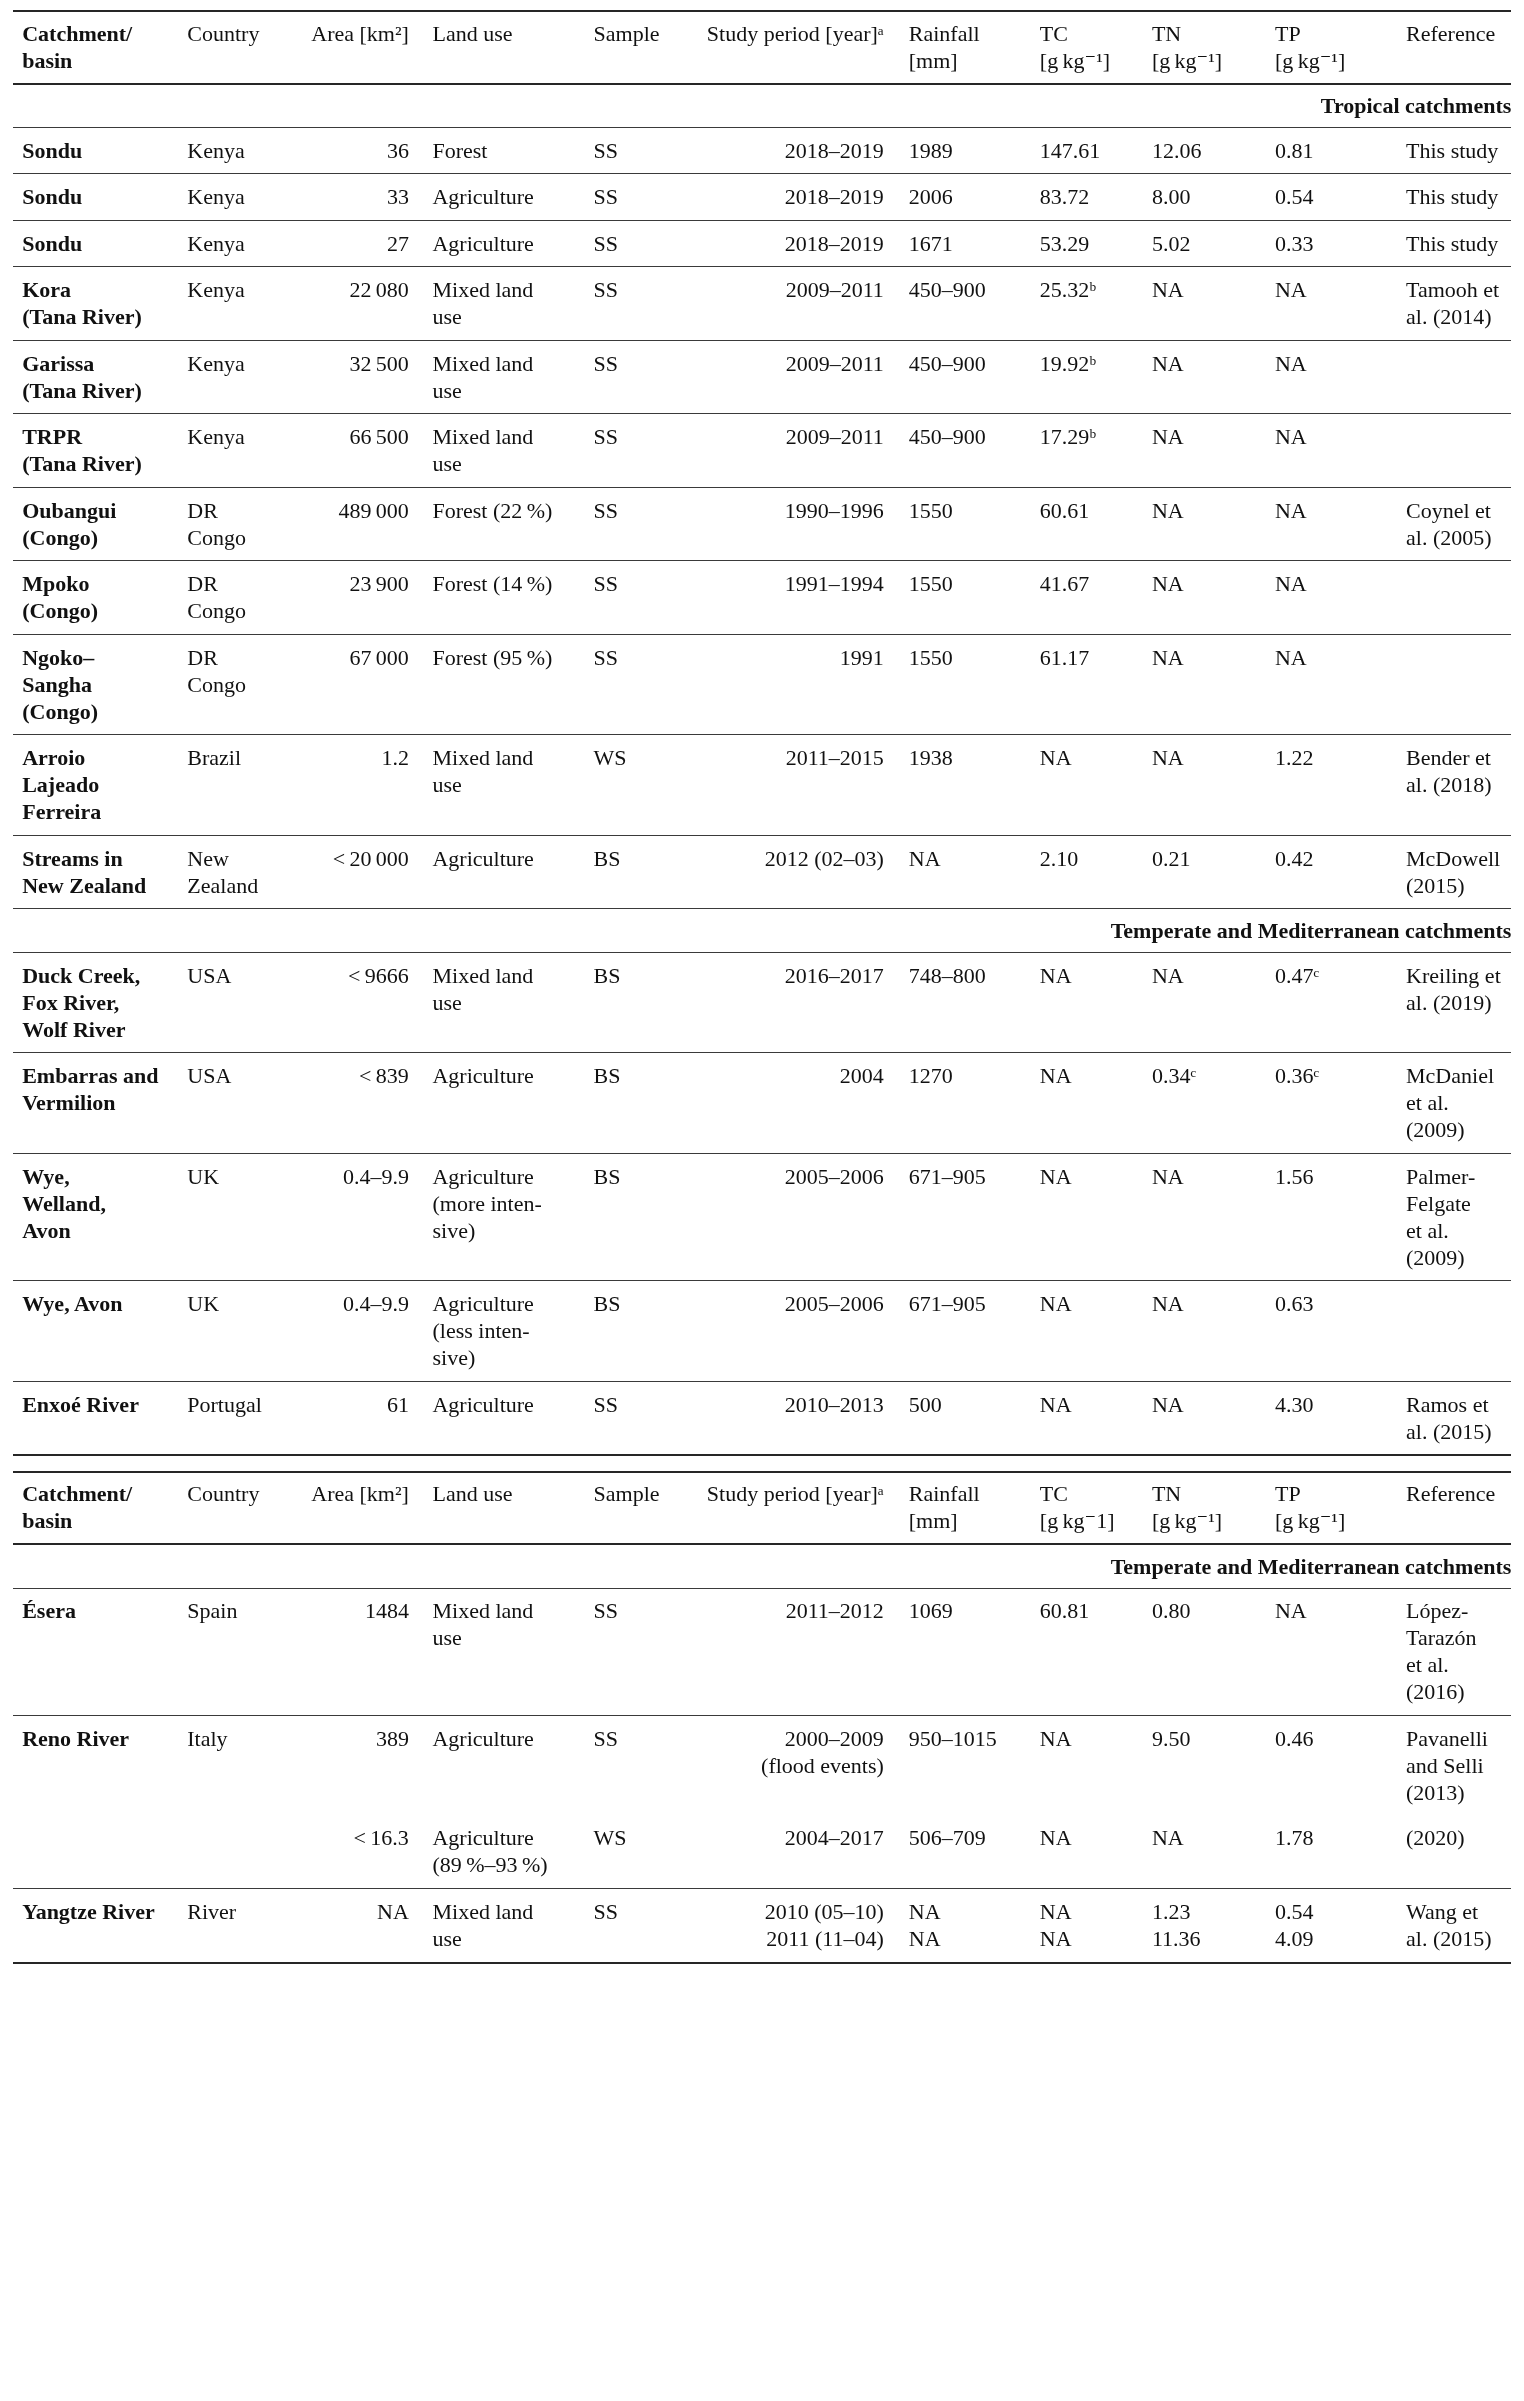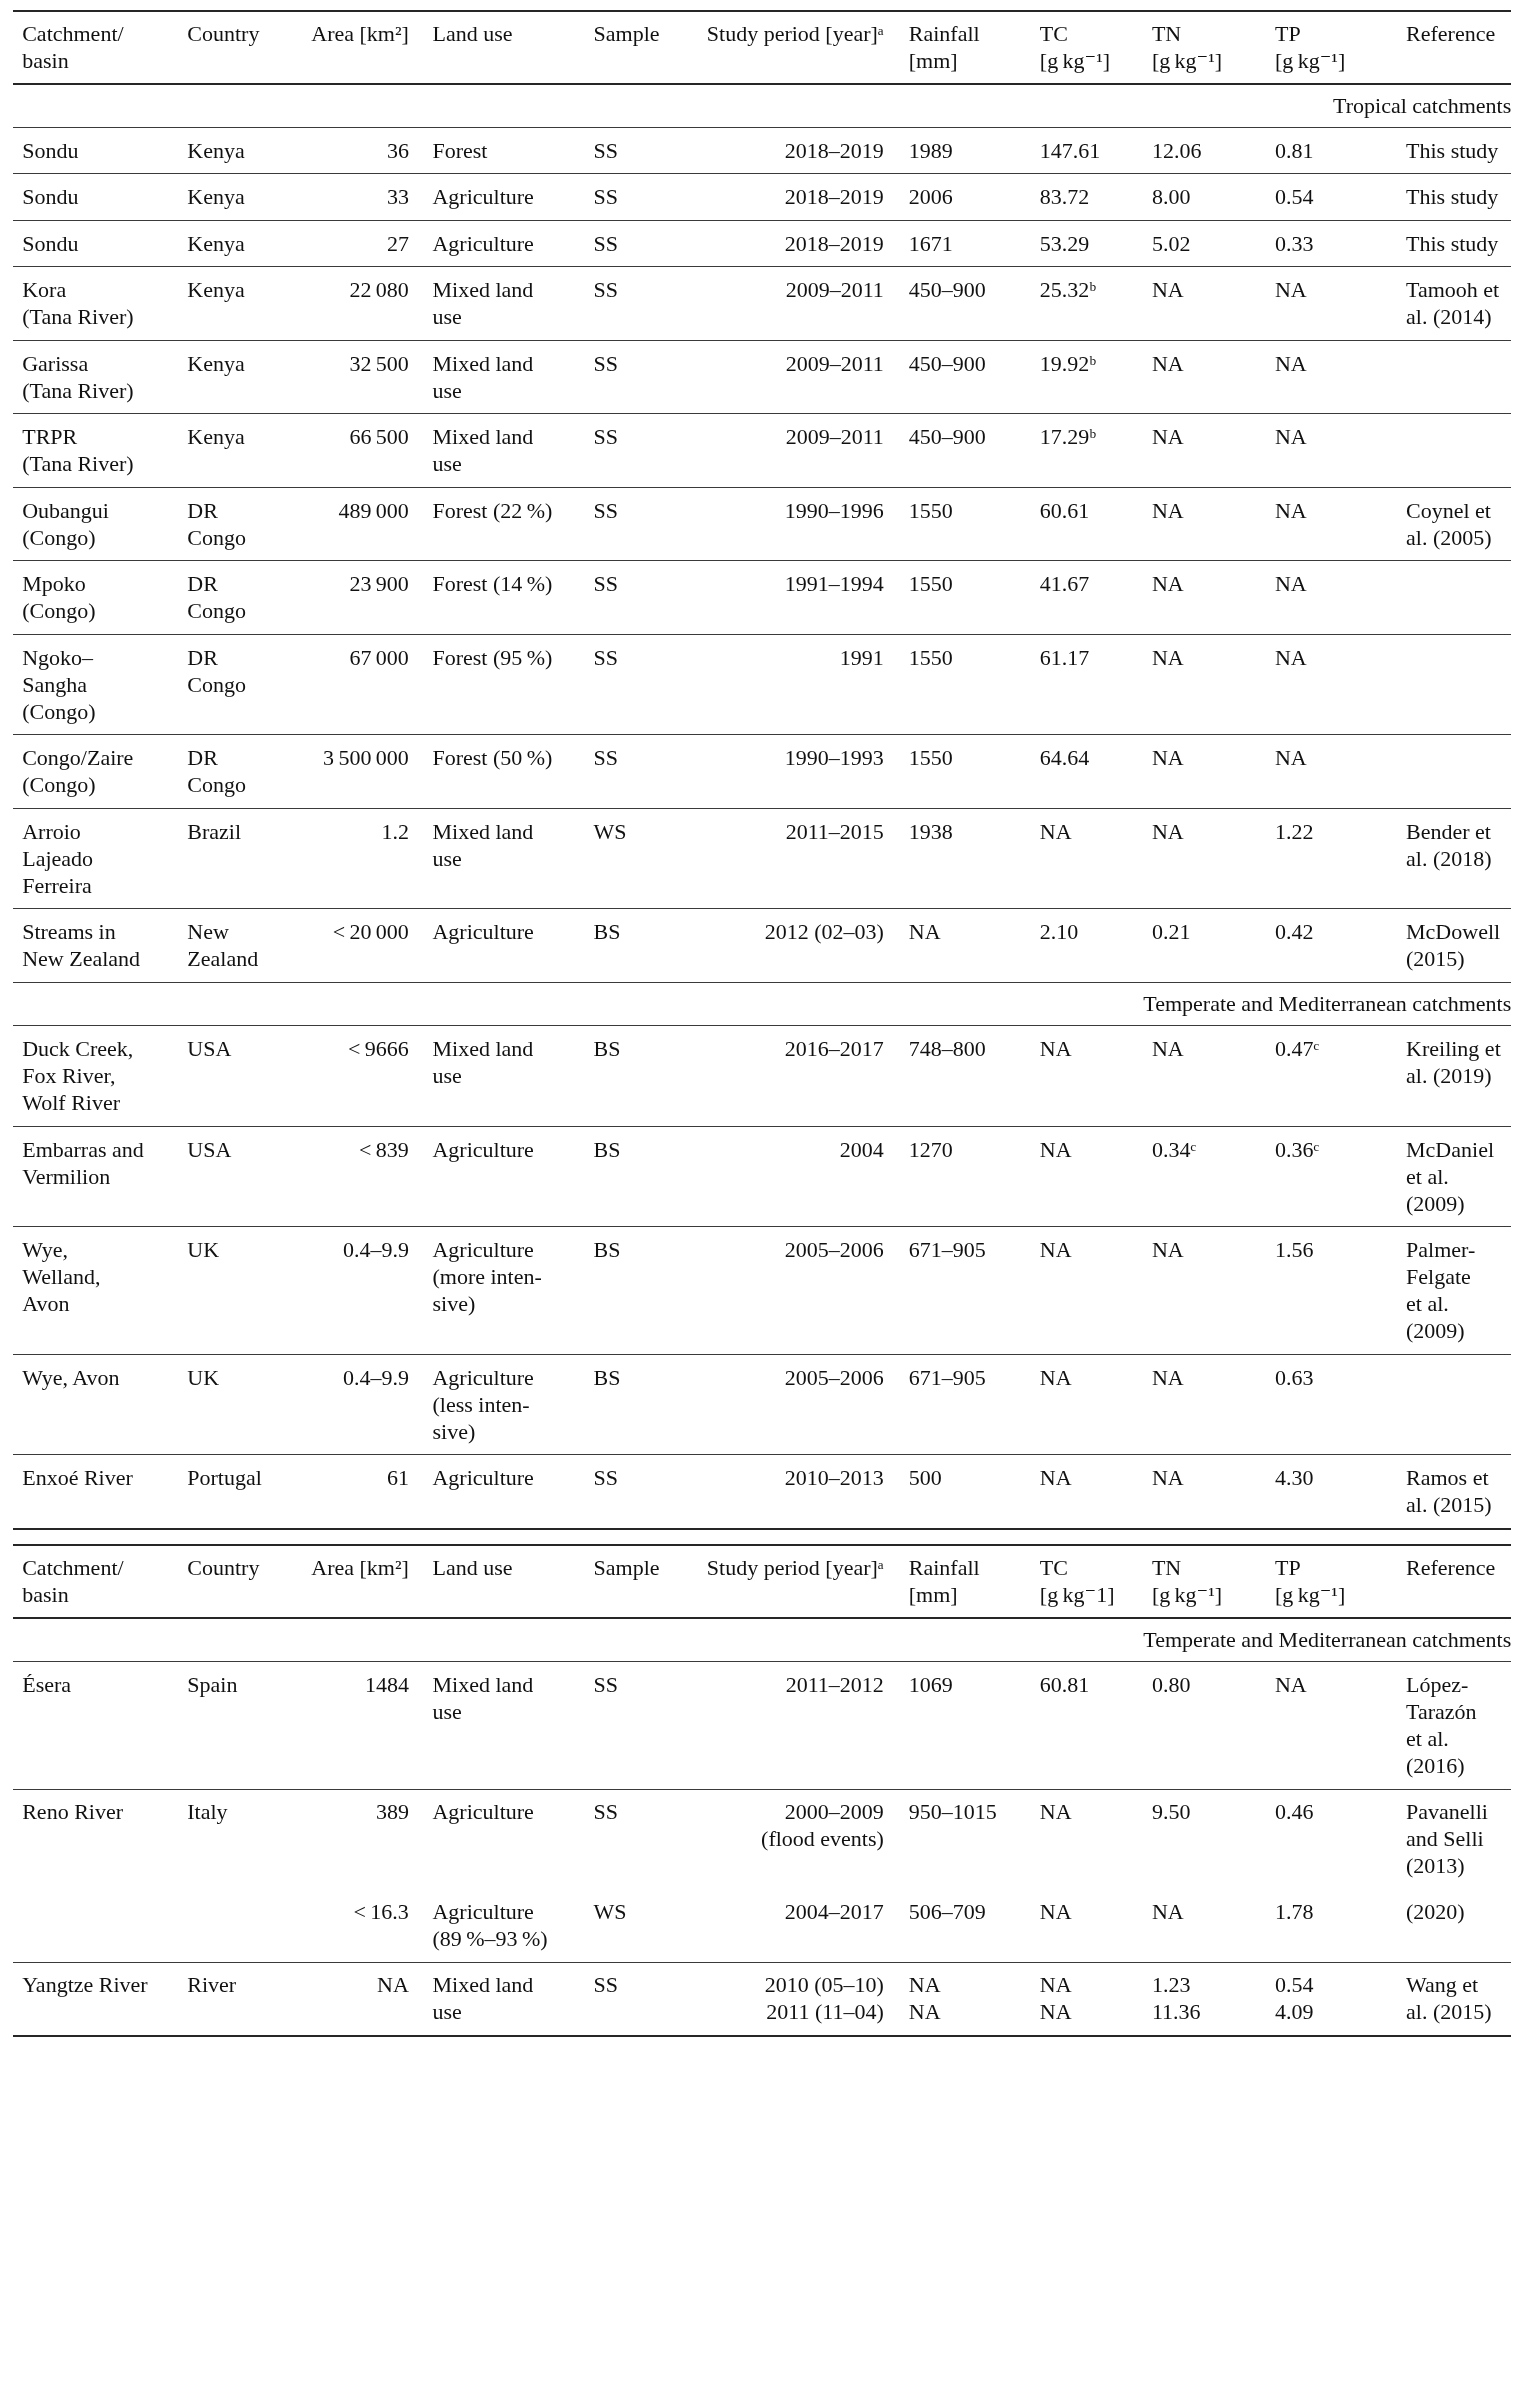--- a/index.html
+++ b/index.html
@@ -37,21 +37,21 @@
   .ctable tr.section-row td{
     text-align:right;padding:7.4px 0 8px;
     border-bottom:1.5px solid #3a3a3a;
   }
   .ctable tr.section-row{border-top:1.5px solid #3a3a3a;}
   .ctable tr.data-row{border-top:1.5px solid #3a3a3a;}
   .ctable tr.data-row.first{border-top:none;}
   .ctable tr.data-row.cont{border-top:none;}
   .ctable .al-left{text-align:left;}
   .ctable .al-right{text-align:right;}
-  .ctable th:first-child,.ctable td:first-child{padding-left:8.9px;}
+  .ctable th:first-child,.ctable td:first-child{padding-left:8.9px;font-weight:bold;}
   .ctable th:nth-child(3),.ctable td:nth-child(3){padding-right:17.7px;}
   .ctable th:nth-child(6),.ctable td:nth-child(6){padding-right:19px;}
 </style>
 </head>
 <body>
 
 <div class="page">
   <table class="ctable">
       <colgroup>
         <col>
@@ -216,35 +216,20 @@
           <td class="al-left">Forest (95 %)</td>
           <td class="al-left">SS</td>
           <td class="al-right">1991</td>
           <td class="al-left">1550</td>
           <td class="al-left">61.17</td>
           <td class="al-left">NA</td>
           <td class="al-left">NA</td>
           <td class="al-left"></td>
         </tr>
         <tr class="data-row">
-          <td class="al-left">Congo/Zaire
-(Congo)</td>
-          <td class="al-left">DR
-Congo</td>
-          <td class="al-right">3 500 000</td>
-          <td class="al-left">Forest (50 %)</td>
-          <td class="al-left">SS</td>
-          <td class="al-right">1990–1993</td>
-          <td class="al-left">1550</td>
-          <td class="al-left">64.64</td>
-          <td class="al-left">NA</td>
-          <td class="al-left">NA</td>
-          <td class="al-left"></td>
-        </tr>
-        <tr class="data-row">
           <td class="al-left">Arroio
 Lajeado
 Ferreira</td>
           <td class="al-left">Brazil</td>
           <td class="al-right">1.2</td>
           <td class="al-left">Mixed land
 use</td>
           <td class="al-left">WS</td>
           <td class="al-right">2011–2015</td>
           <td class="al-left">1938</td>

